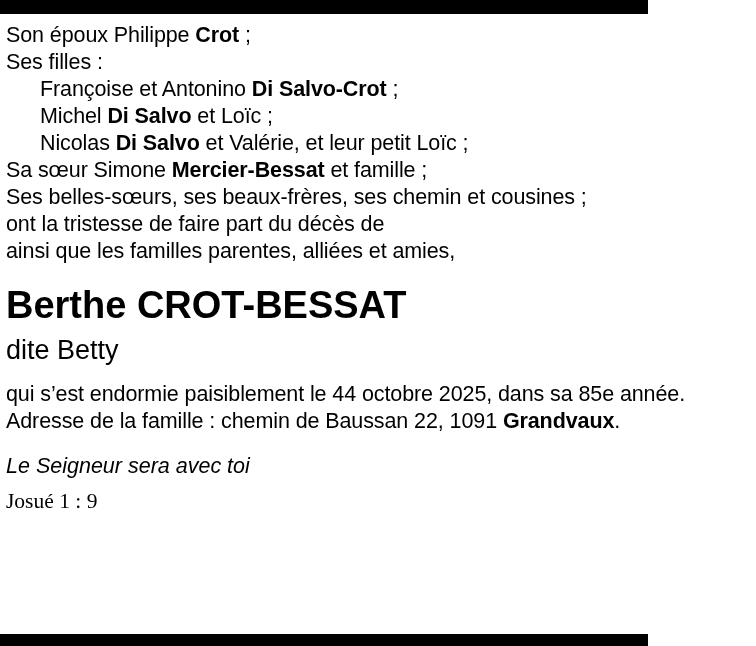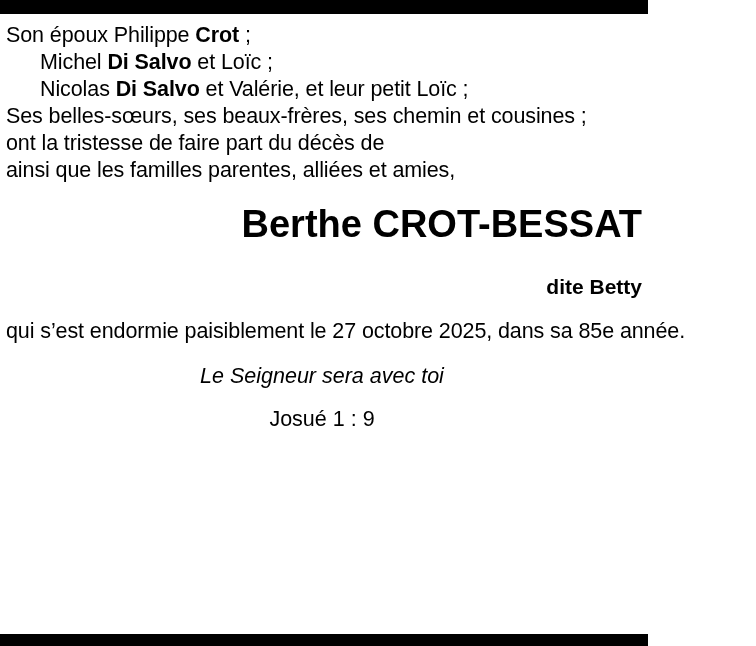--- a/index.html
+++ b/index.html
@@ -48,78 +48,83 @@
     white-space: pre;
     letter-spacing: -0.1px;
   }
   .indent {
     padding-left: 34px;
   }
   .line b {
     font-weight: bold;
   }
   .deceased-block {
-    text-align: right;
+    text-align: left;
     margin-top: 18px;
   }
   .deceased-name {
     font-size: 38px;
     line-height: 44px;
     font-weight: bold;
     letter-spacing: 0px;
   }
   .deceased-alias {
-    font-size: 21px;
+    font-size: 27px;
     line-height: 34px;
-    font-weight: bold;
-    margin-top: 24px;
+    font-weight: normal;
+    margin-top: 6px;
   }
   .after-block {
     margin-top: 14px;
   }
   .quote-block {
     margin-top: 18px;
-    text-align: center;
+    text-align: left;
     padding-right: 4px;
   }
   .quote-line {
     font-style: italic;
     font-size: 21.5px;
     line-height: 27px;
   }
   .quote-ref {
     font-style: normal;
     font-size: 21.5px;
     line-height: 27px;
-    margin-top: 16px;
+    margin-top: 8px;
+    font-family: Liberation Serif, serif;
   }
 </style>
 </head>
 <body>
 
 <div class="notice">
   <div class="rule-top"></div>
 
   <div class="body-area">
     <div>
         <div class="line"><span>Son époux Philippe </span><b>Crot</b><span> ;</span></div>
+        <div class="line"><span>Ses filles :</span></div>
+        <div class="line indent"><span>Françoise et Antonino </span><b>Di Salvo-Crot</b><span> ;</span></div>
         <div class="line indent"><span>Michel </span><b>Di Salvo</b><span> et Loïc ;</span></div>
         <div class="line indent"><span>Nicolas </span><b>Di Salvo</b><span> et Valérie, et leur petit Loïc ;</span></div>
+        <div class="line"><span>Sa sœur Simone </span><b>Mercier-Bessat</b><span> et famille ;</span></div>
         <div class="line"><span>Ses belles-sœurs, ses beaux-frères, ses chemin et cousines ;</span></div>
         <div class="line"><span>ont la tristesse de faire part du décès de</span></div>
         <div class="line"><span>ainsi que les familles parentes, alliées et amies,</span></div>
       </div>
 
     <div class="deceased-block">
       <div class="deceased-name">Berthe CROT-BESSAT</div>
       <div class="deceased-alias">dite Betty</div>
     </div>
 
     <div class="after-block">
-        <div class="line"><span>qui s’est endormie paisiblement le 27 octobre 2025, dans sa 85e année.</span></div>
+        <div class="line"><span>qui s’est endormie paisiblement le 44 octobre 2025, dans sa 85e année.</span></div>
+        <div class="line"><span>Adresse de la famille : chemin de Baussan 22, 1091 </span><b>Grandvaux</b><span>.</span></div>
       </div>
 
     <div class="quote-block">
       <div>
           <div class="quote-line">Le Seigneur sera avec toi</div>
         </div>
       <div class="quote-ref">Josué 1 : 9</div>
     </div>
   </div>
 

